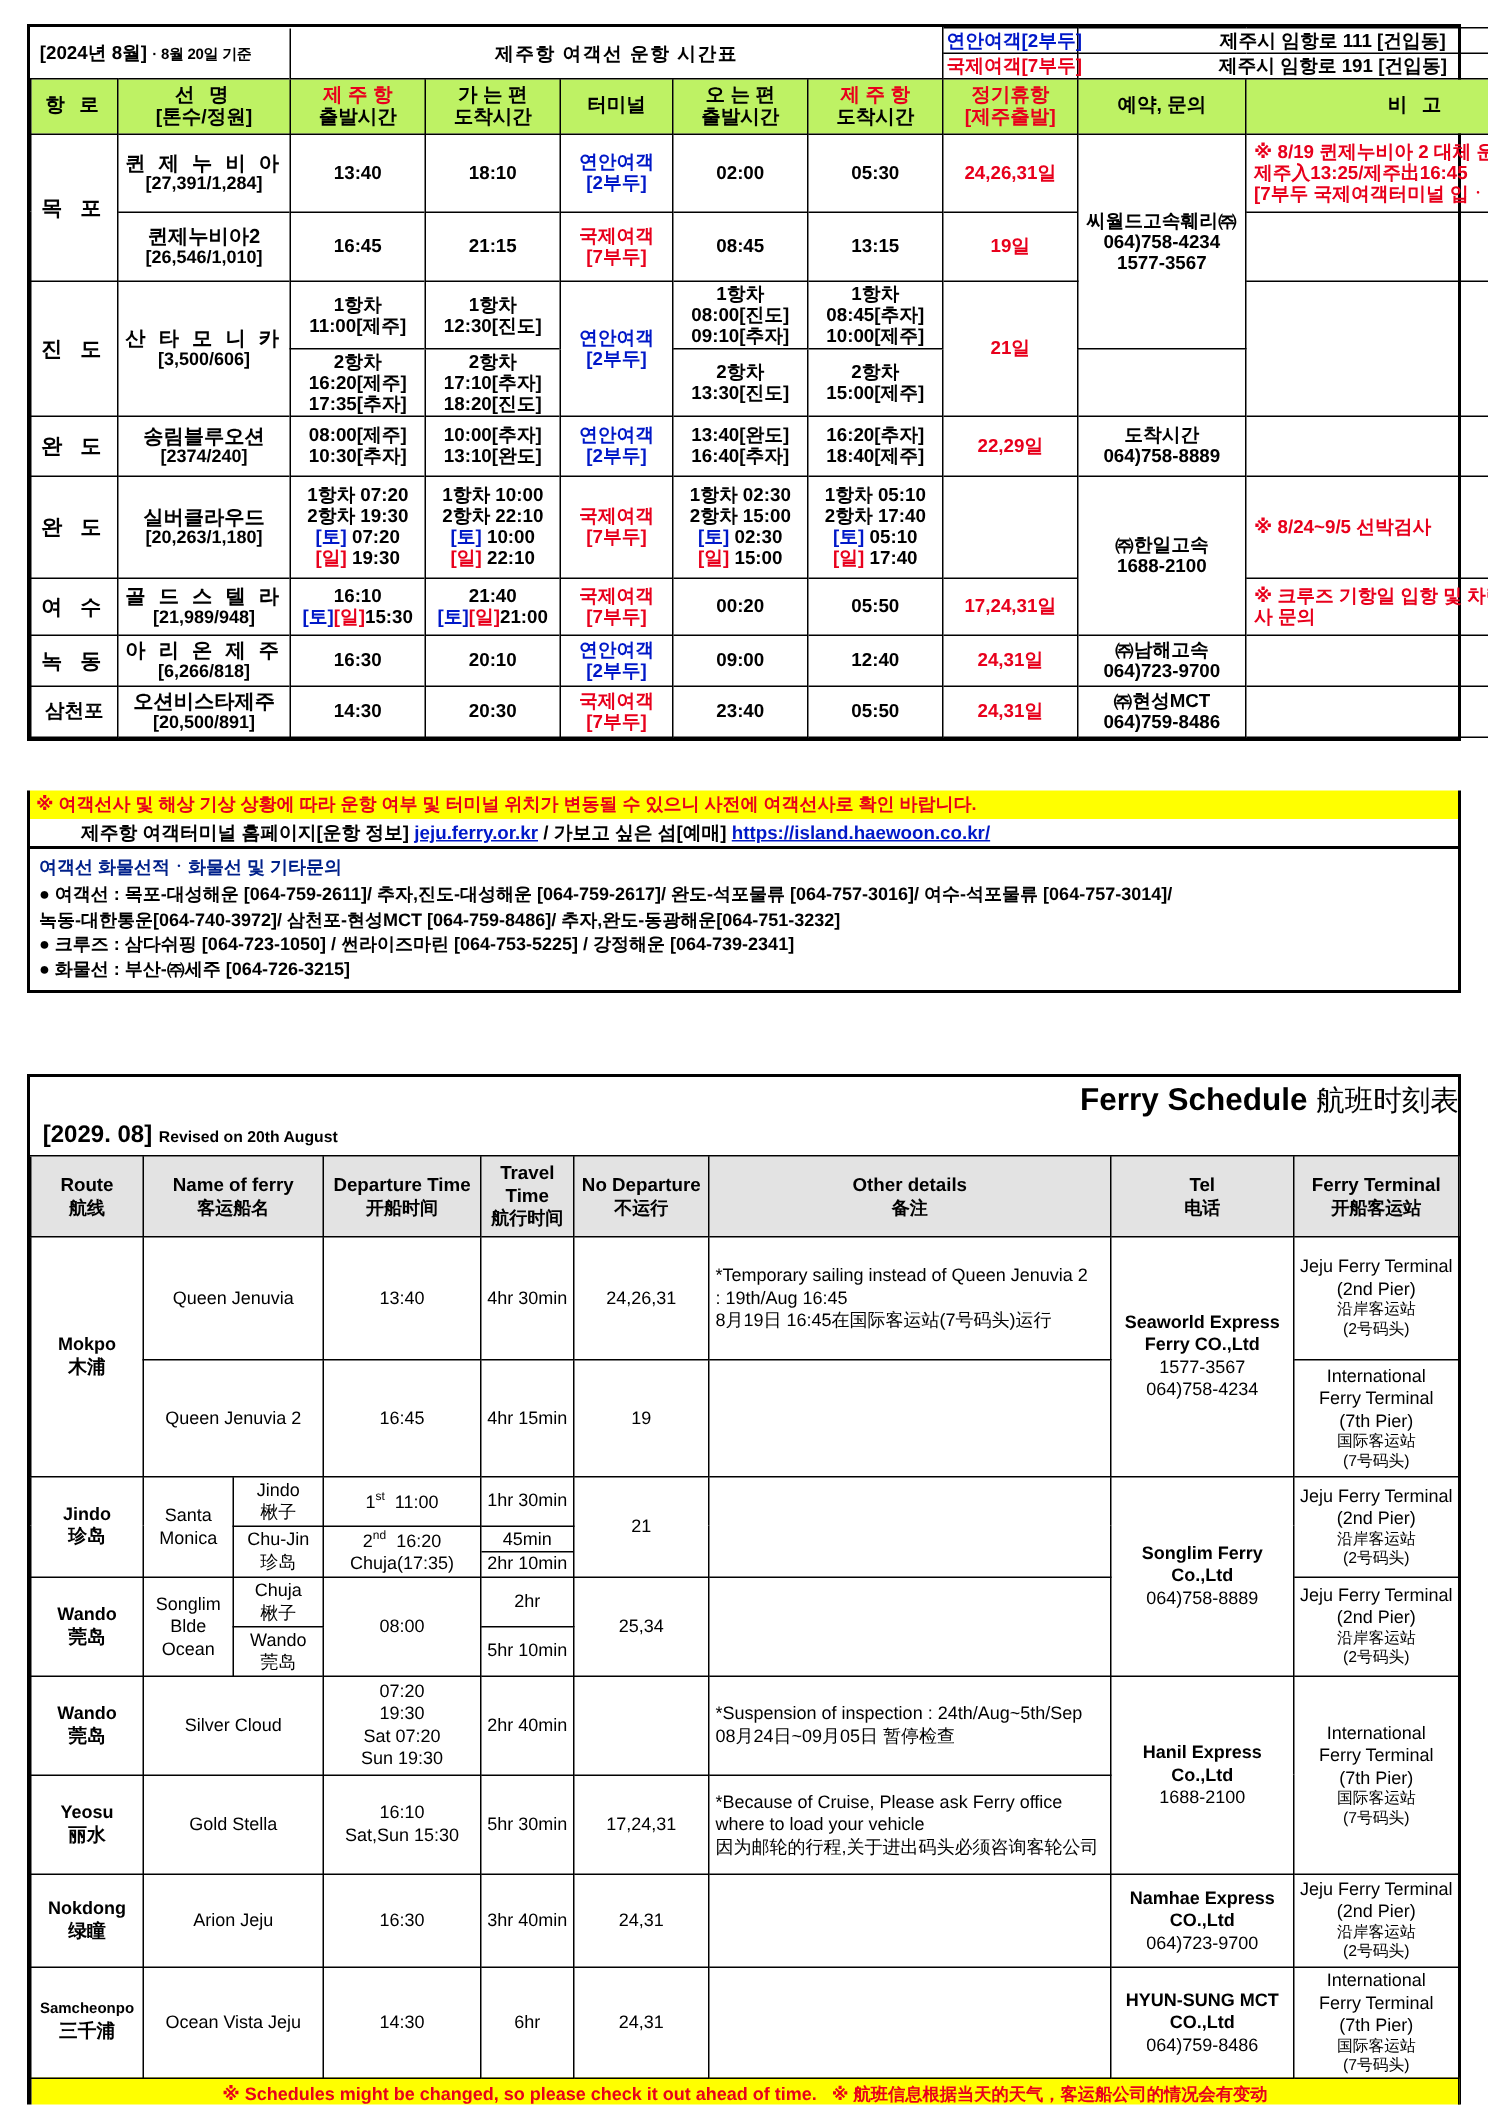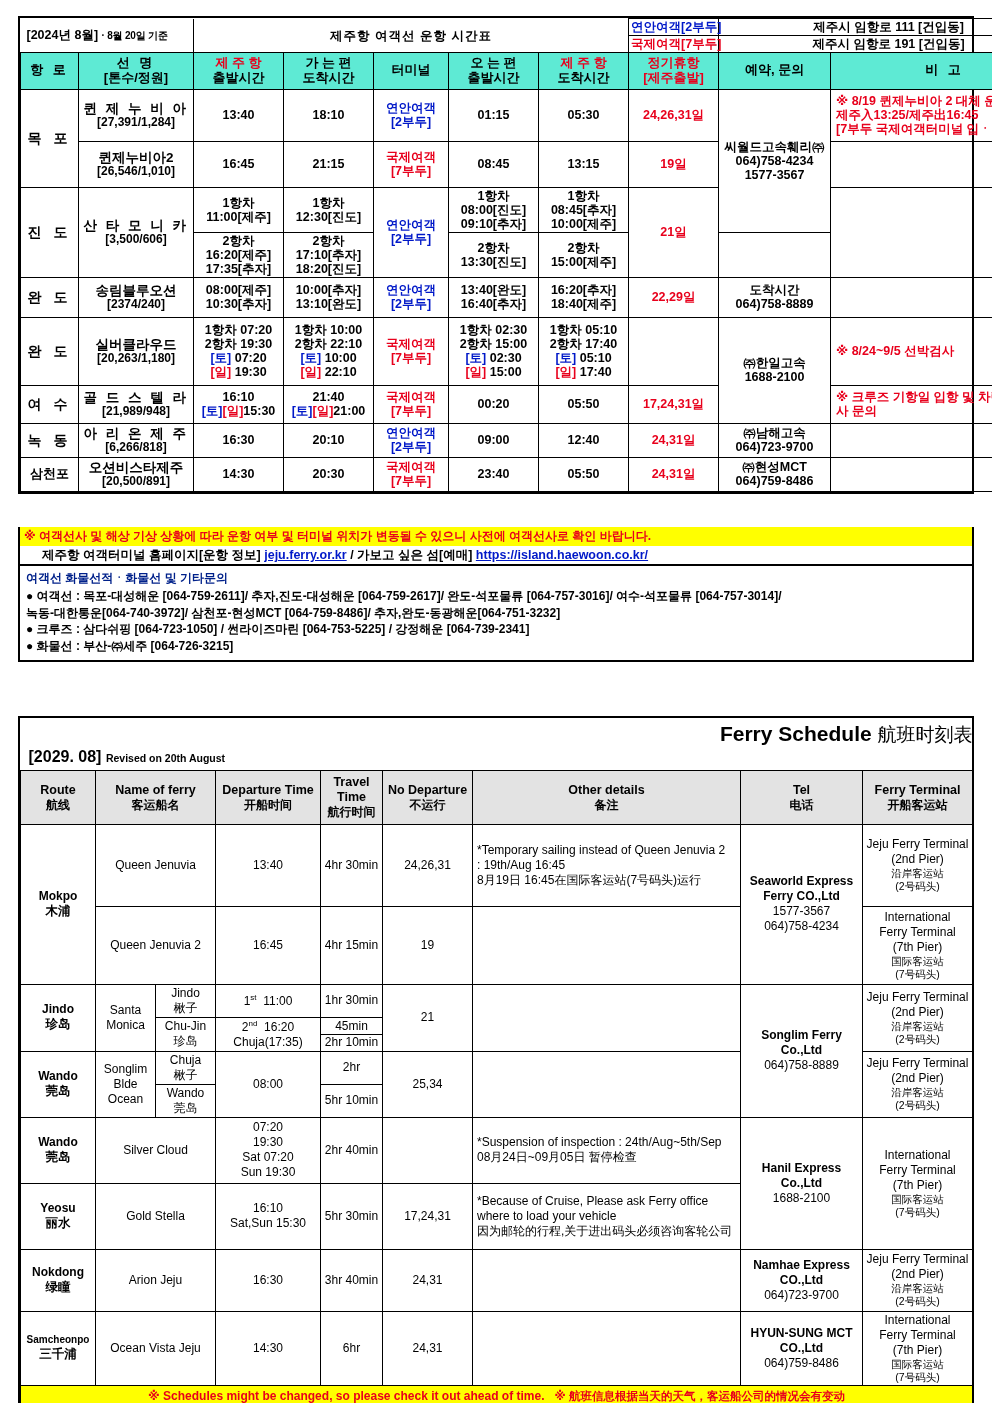--- a/index.html
+++ b/index.html
@@ -21,21 +21,21 @@
   .t1 td{border:1px solid #000;font-size:12.5px;line-height:1.12;font-weight:bold;}
   .hdr-zone td{border:1px solid #000;}
   .title-cell{font-size:26px;font-weight:bold;letter-spacing:1px;text-align:center;padding:3px 0 1px;}
   .ym{font-size:15px;font-weight:bold;text-align:left;padding-left:6px;}
   .ym .sub{font-size:10px;font-weight:bold;letter-spacing:-.2px;}
   .addr-lbl{font-size:12px;font-weight:bold;white-space:nowrap;}
   .addr-lbl.blue{color:#0018c8;}
   .addr-lbl.red{color:#e8001c;}
   .addr-val{font-size:13px;font-weight:bold;}
 
-  .colhdr td{background:#5eead4;font-size:13px;font-weight:bold;line-height:1.15;border:1px solid #000;padding:3px 1px;}
+  .colhdr td{background:#bef264;font-size:13px;font-weight:bold;line-height:1.15;border:1px solid #000;padding:3px 1px;}
   .colhdr .red{color:#e8001c;}
   .sp{letter-spacing:3px;}
 
   .t1 td.route{font-size:14px;letter-spacing:4px;font-weight:bold;}
   .t1 td.route.narrow{letter-spacing:0px;font-size:13px;}
   .shipname{font-size:13.5px;letter-spacing:2.5px;line-height:1.15;}
   .shipname.tight{letter-spacing:0px;}
   .tonnage{font-size:12px;letter-spacing:0;font-weight:bold;}
   .tm{font-size:12.5px;font-weight:bold;line-height:1.2;}
   .term-blue{color:#0018c8;font-size:12.5px;line-height:1.15;font-weight:bold;}
@@ -151,21 +151,21 @@
         <td class="dashed-b">
           <div class="shipname">퀸 제 누 비 아</div>
           <div class="tonnage">[27,391/1,284]</div>
         </td>
         <td class="tm dashed-b">13:40</td>
         <td class="tm dashed-b">18:10</td>
         <td class="term-blue dashed-b">
               <div>연안여객</div>
               <div>[2부두]</div>
             </td>
-        <td class="tm dashed-b">01:15</td>
+        <td class="tm dashed-b">02:00</td>
         <td class="tm dashed-b">05:30</td>
         <td class="off dashed-b">24,26,31일</td>
         <td rowspan="3" class="tel">
           <div>씨월드고속훼리㈜</div>
           <div>064)758-4234</div>
           <div>1577-3567</div>
         </td>
         <td class="rem dashed-b" style="white-space:pre-line">※ 8/19 퀸제누비아 2 대체 운항
     제주入13:25/제주出16:45
     [7부두 국제여객터미널 입ㆍ출항]</td>
@@ -359,21 +359,21 @@
           <div>064)759-8486</div>
         </td>
         <td class="rem"></td>
       </tr>
     </tbody>
       </table>
   </div>
 
   <div class="notes">
     <div class="note-hl">※ 여객선사 및 해상 기상 상황에 따라 운항 여부 및 터미널 위치가 변동될 수 있으니 사전에 여객선사로 확인 바랍니다.</div>
-    <div class="note-line" style="padding-left:22px">
+    <div class="note-line" style="padding-left:34px">
       <span>제주항 여객터미널 홈페이지[운항 정보] </span><span class="lnk">jeju.ferry.or.kr</span><span> / 가보고 싶은 섬[예매] </span><span class="lnk">https://island.haewoon.co.kr/</span>
     </div>
   </div>
 
   <div class="contact-box">
     <div class="hd">여객선 화물선적ㆍ화물선 및 기타문의</div>
     <div class="ln">● 여객선 : 목포-대성해운 [064-759-2611]/ 추자,진도-대성해운 [064-759-2617]/ 완도-석포물류 [064-757-3016]/ 여수-석포물류 [064-757-3014]/</div>
     <div class="ln">            녹동-대한통운[064-740-3972]/ 삼천포-현성MCT [064-759-8486]/ 추자,완도-동광해운[064-751-3232]</div>
     <div class="ln">● 크루즈 : 삼다쉬핑 [064-723-1050] / 썬라이즈마린 [064-753-5225] / 강정해운 [064-739-2341]</div>
     <div class="ln">● 화물선 : 부산-㈜세주 [064-726-3215]</div>

